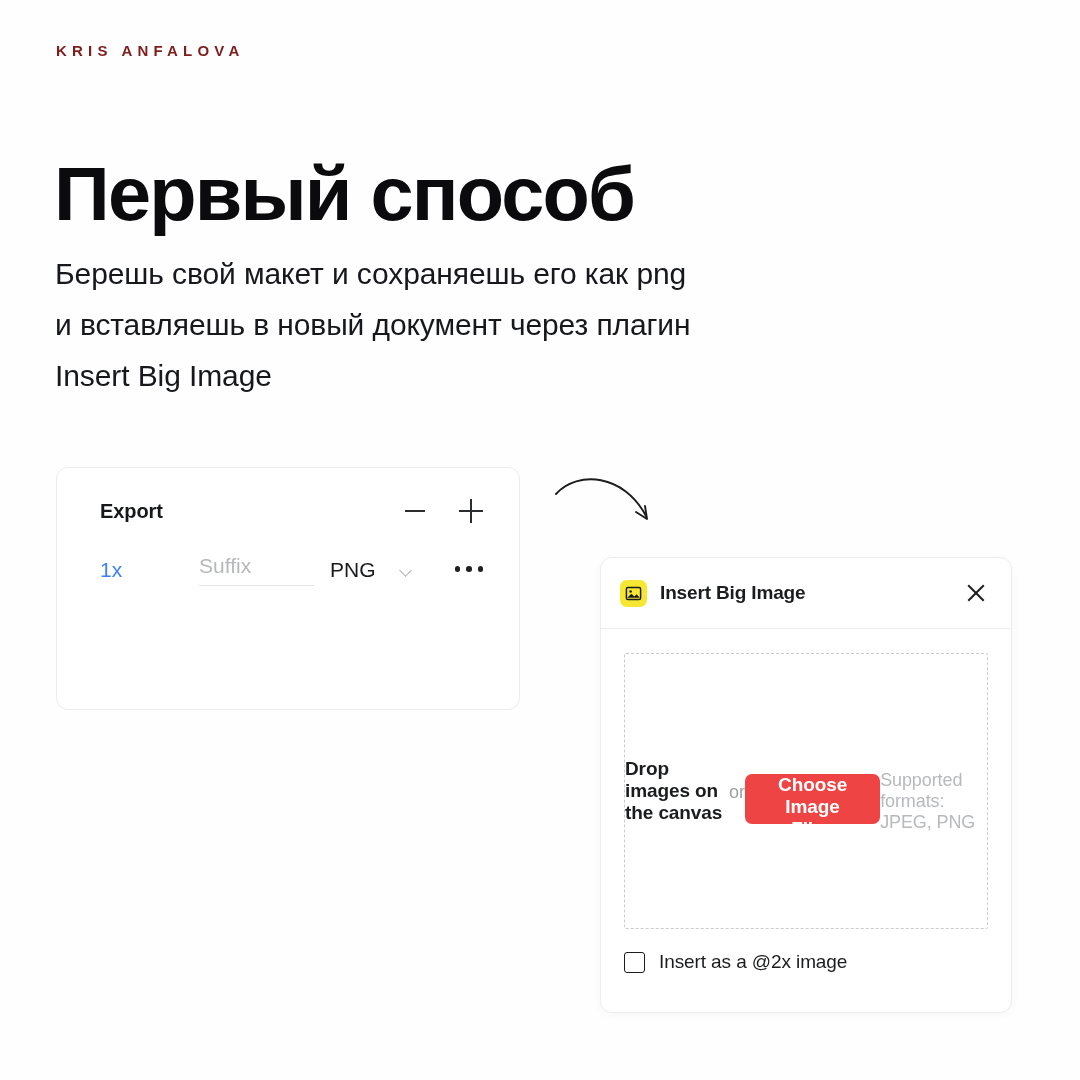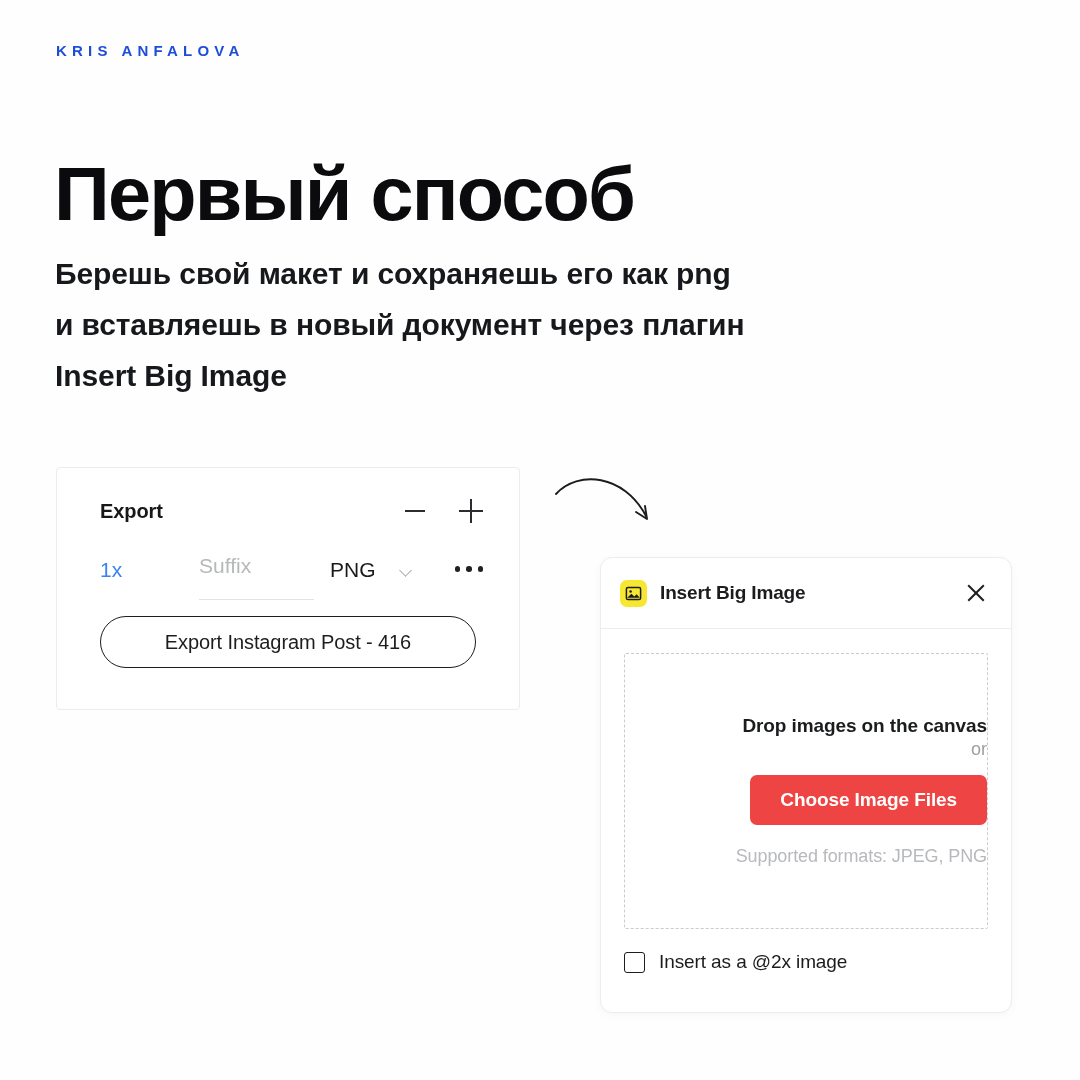--- a/index.html
+++ b/index.html
@@ -17,21 +17,21 @@
   }
 
   
   .brand {
     position: absolute;
     left: 56px;
     top: 42px;
     font-size: 15px;
     font-weight: 600;
     letter-spacing: 5.2px;
-    color: #1d4ed8;
+    color: #7f1d1d;
     text-transform: uppercase;
     white-space: nowrap;
   }
 
   
   .headline {
     position: absolute;
     left: 54px;
     top: 105px;
     font-size: 76px;
@@ -44,37 +44,37 @@
     transform-origin: left center;
   }
 
   
   .paragraph {
     position: absolute;
     left: 55px;
     top: 248px;
     font-size: 30px;
     line-height: 51px;
-    font-weight: 700;
+    font-weight: 400;
     color: #16181c;
     letter-spacing: -0.1px;
     width: 820px;
   }
   .paragraph .ln { display: block; white-space: nowrap; }
 
   
   .export-panel {
     position: absolute;
     left: 56px;
     top: 467px;
     width: 464px;
     height: 243px;
     background: #ffffff;
     border: 1px solid #ececec;
-    border-radius: 4px;
+    border-radius: 12px;
     box-sizing: border-box;
   }
   .export-head {
     position: absolute;
     left: 43px;
     top: 29px;
     right: 36px;
     height: 28px;
   }
   .export-title {
@@ -137,21 +137,21 @@
     width: 115px;
   }
   .suffix-input {
     width: 100%;
     border: none;
     outline: none;
     background: transparent;
     font-family: inherit;
     font-size: 21px;
     color: #1b1c1e;
-    padding: 0 0 21px 0;
+    padding: 0 0 7px 0;
     border-bottom: 1.5px solid #e3e3e3;
     box-sizing: border-box;
   }
   .suffix-input::placeholder { color: #b6b8ba; opacity: 1; }
 
   .fmt-wrap {
     position: absolute;
     left: 230px;
     top: 4px;
     display: flex;
@@ -282,22 +282,22 @@
 
   .plugin-body {
     padding: 24px 23px 0 23px;
     box-sizing: border-box;
   }
   .dropzone {
     border: 1.6px dashed #c9cbcd;
     border-radius: 2px;
     height: 276px;
     display: flex;
-    flex-direction: column;
-    align-items: flex-end;
+    flex-direction: row;
+    align-items: center;
     justify-content: center;
     box-sizing: border-box;
   }
   .dz-title {
     font-size: 19px;
     font-weight: 700;
     color: #1b1c1e;
     letter-spacing: -0.1px;
   }
   .dz-or {
@@ -387,21 +387,20 @@
       <span class="chev"></span>
     </div>
 
     <div class="dots">
       <i></i>
       <i></i>
       <i></i>
     </div>
   </div>
 
-  <button class="export-btn">Export Instagram Post - 416</button>
 </div>
 
 <div class="arrow">
   <svg width="120" height="80" viewBox="0 0 120 80" fill="none" xmlns="http://www.w3.org/2000/svg">
     <path d="M4 26 C 26 2, 72 6, 94 48" stroke="#1b1c1e" stroke-width="1.9" fill="none" stroke-linecap="round"></path>
     <path d="M84 44 L95 51 L93 38" stroke="#1b1c1e" stroke-width="1.9" fill="none" stroke-linecap="round" stroke-linejoin="round"></path>
   </svg>
 </div>
 
 <div class="plugin">

